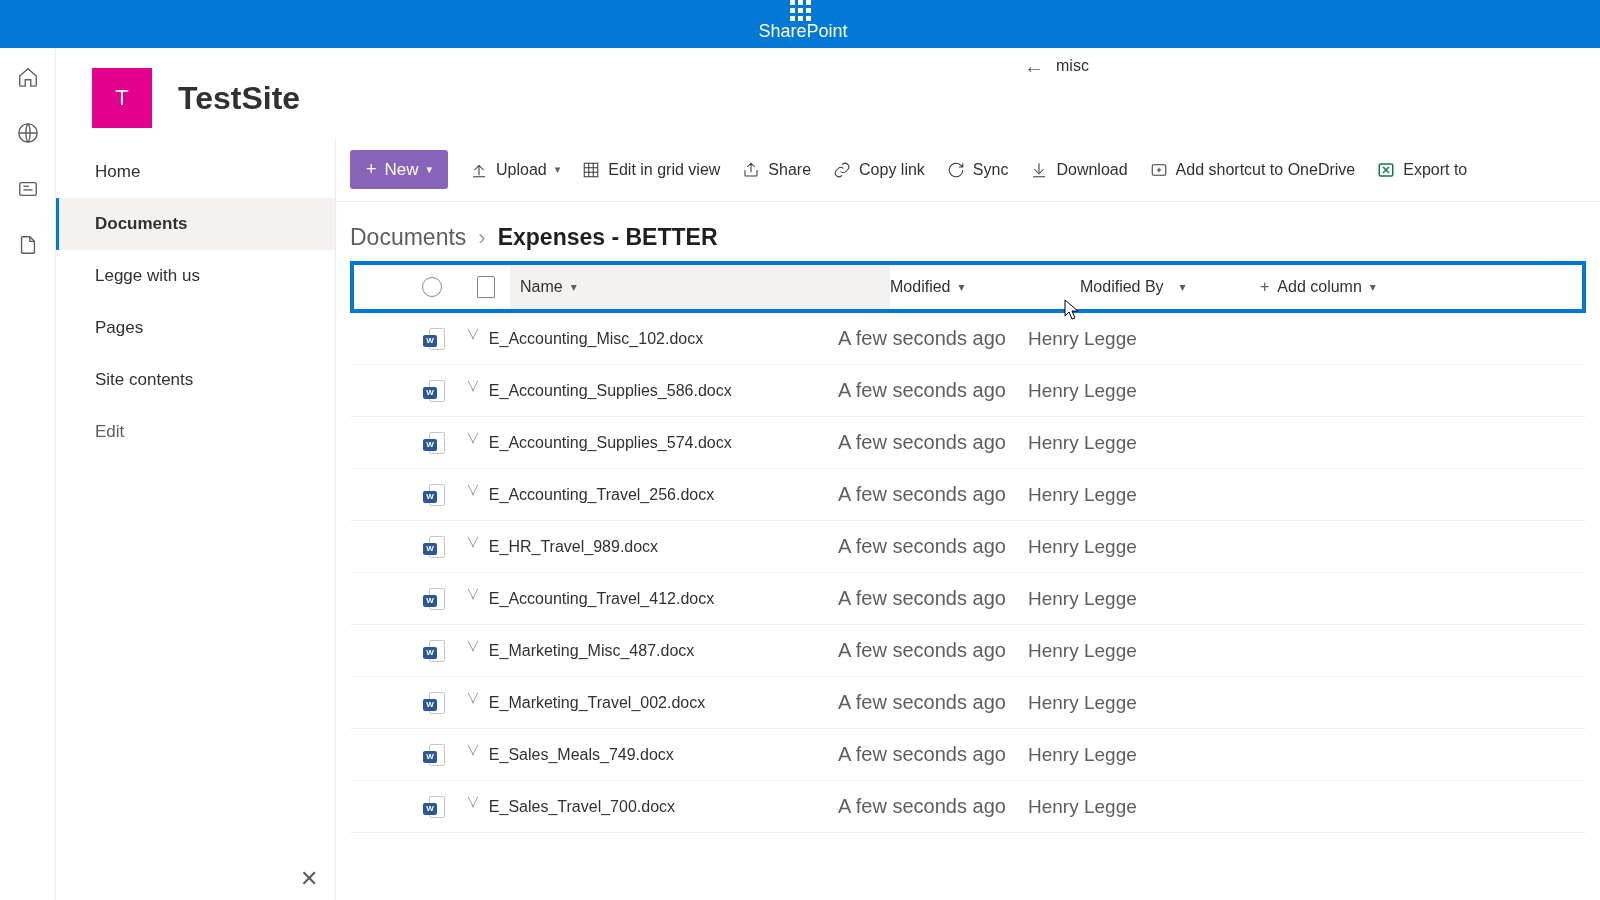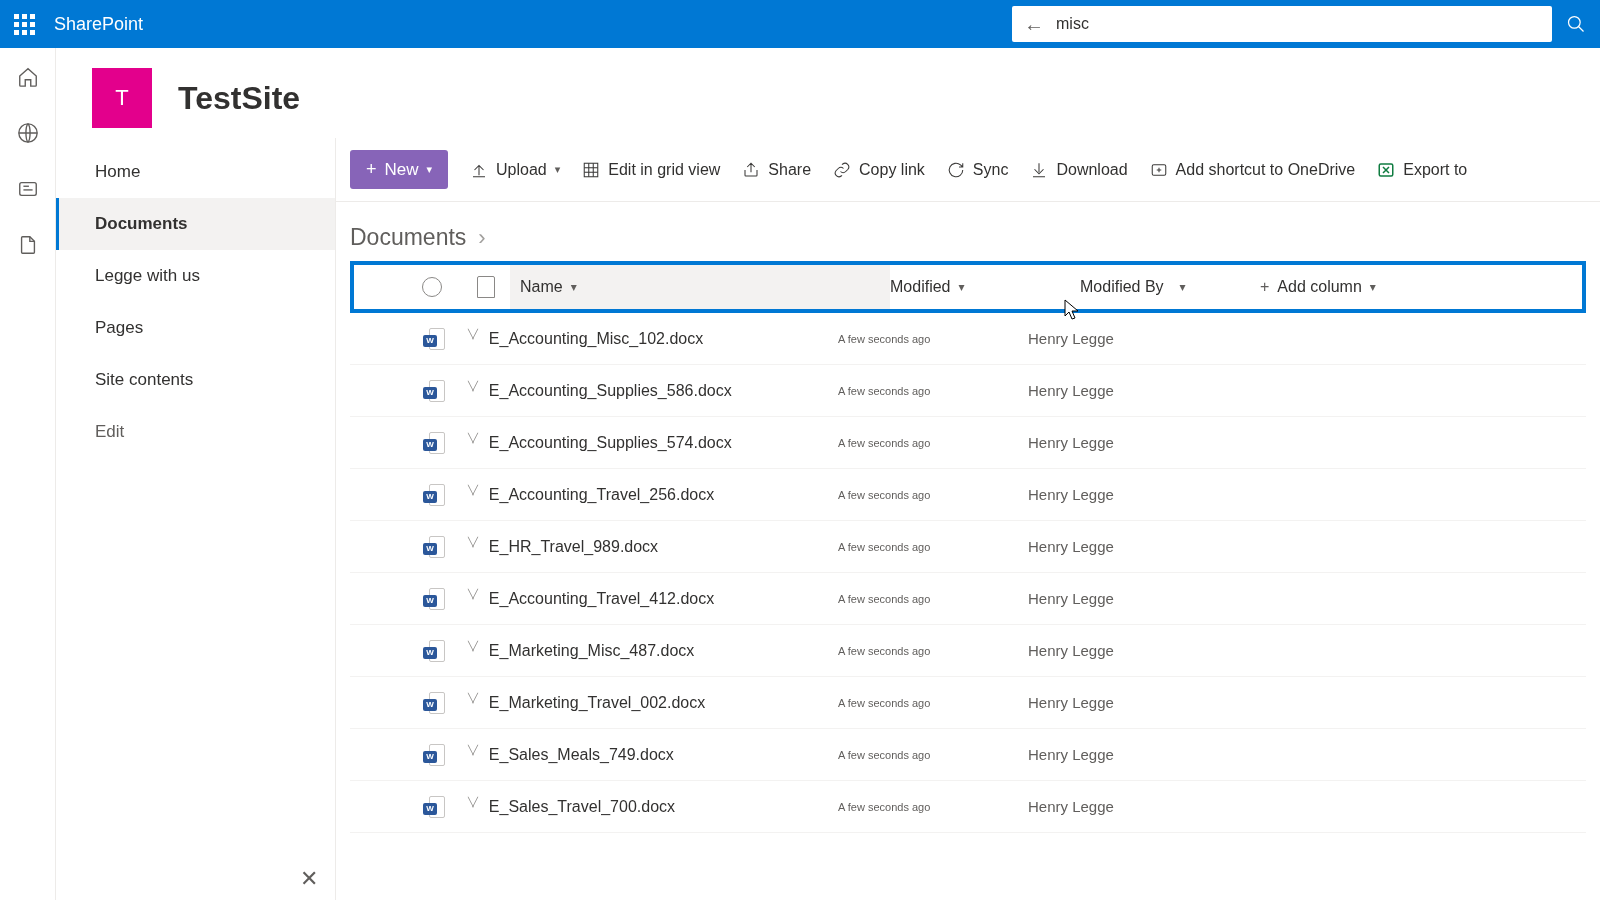--- a/index.html
+++ b/index.html
@@ -4,20 +4,21 @@
   <style>
     * { margin: 0; padding: 0; box-sizing: border-box; font-family: "Segoe UI", Tahoma, sans-serif; }
     body { background: #fff; color: #323130; overflow: hidden; }
     
     .top-bar {
       height: 48px;
       background: #0078d4;
       display: flex;
       align-items: center;
       color: #fff;
+      flex-direction: column;
     }
     .waffle { width: 48px; height: 48px; display: flex; align-items: center; justify-content: center; cursor: pointer; }
     .waffle-grid { display: grid; grid-template-columns: repeat(3, 5px); grid-template-rows: repeat(3, 5px); gap: 3px; }
     .waffle-grid span { background: #fff; width: 5px; height: 5px; }
     .brand { font-size: 18px; font-weight: 500; margin-left: 6px; }
     .search-wrap { margin-left: auto; display: flex; align-items: center; height: 48px; }
     .search-box {
       display: flex;
       align-items: center;
       background: #fff;
@@ -78,22 +79,22 @@
     .col-modby { flex: 0 0 180px; font-size: 16px; color: #323130; cursor: pointer; display: flex; align-items: center; gap: 16px; }
     .col-add { flex: 0 0 170px; font-size: 16px; color: #323130; cursor: pointer; display: flex; align-items: center; gap: 8px; }
     .col-add .plus { color: #605e5c; }
     
     .cursor-arrow { position: absolute; left: 710px; top: 34px; pointer-events: none; }
     .cursor-arrow svg { width: 16px; height: 22px; }
     
     .trow { display: flex; align-items: center; height: 52px; border-bottom: 1px solid #f3f2f1; }
     .trow .col-sel .sel-circle { visibility: hidden; }
     .trow .col-name { background: transparent; font-size: 16px; color: #323130; }
-    .trow .col-mod { font-size: 11px; color: #605e5c; }
-    .trow .col-modby { font-size: 15px; color: #605e5c; }
+    .trow .col-mod { font-size: 20px; color: #605e5c; }
+    .trow .col-modby { font-size: 19px; color: #605e5c; }
     
     .docx-ico { width: 22px; height: 22px; position: relative; }
     .docx-ico .page { position: absolute; right: 0; top: 0; width: 16px; height: 22px; background: #fff; border: 1px solid #c8c6c4; border-radius: 2px; }
     .docx-ico .badge { position: absolute; left: 0; top: 7px; width: 14px; height: 12px; background: #2b579a; border-radius: 2px; display: flex; align-items: center; justify-content: center; color: #fff; font-size: 8px; font-weight: 700; }
     
     .loading-dash { font-size: 9px; color: #8a8886; margin-right: 4px; letter-spacing: -1px; display: inline-block; transform: translateY(-5px); }
     
     .corner-x { position: fixed; bottom: 8px; left: 300px; font-size: 22px; color: #605e5c; cursor: pointer; }
   </style>
 </head>
@@ -226,20 +227,21 @@
                 <rect x="3" y="4" width="18" height="16" rx="2"></rect>
                 <path d="M8 8l8 8M16 8l-8 8"></path>
               </svg>
             <span>Export to</span>
           </div>
         </div>
 
         <div class="breadcrumb">
           <span class="crumb">Documents</span>
           <span class="sep">›</span>
+          <span class="current">Expenses - BETTER</span>
         </div>
 
         <div class="table-wrap">
           <div class="thead">
             <div class="col-sel">
                 <div class="sel-circle"></div>
               </div>
             <div class="col-ico">
                 <div class="file-ico-hdr"></div>
               </div>

